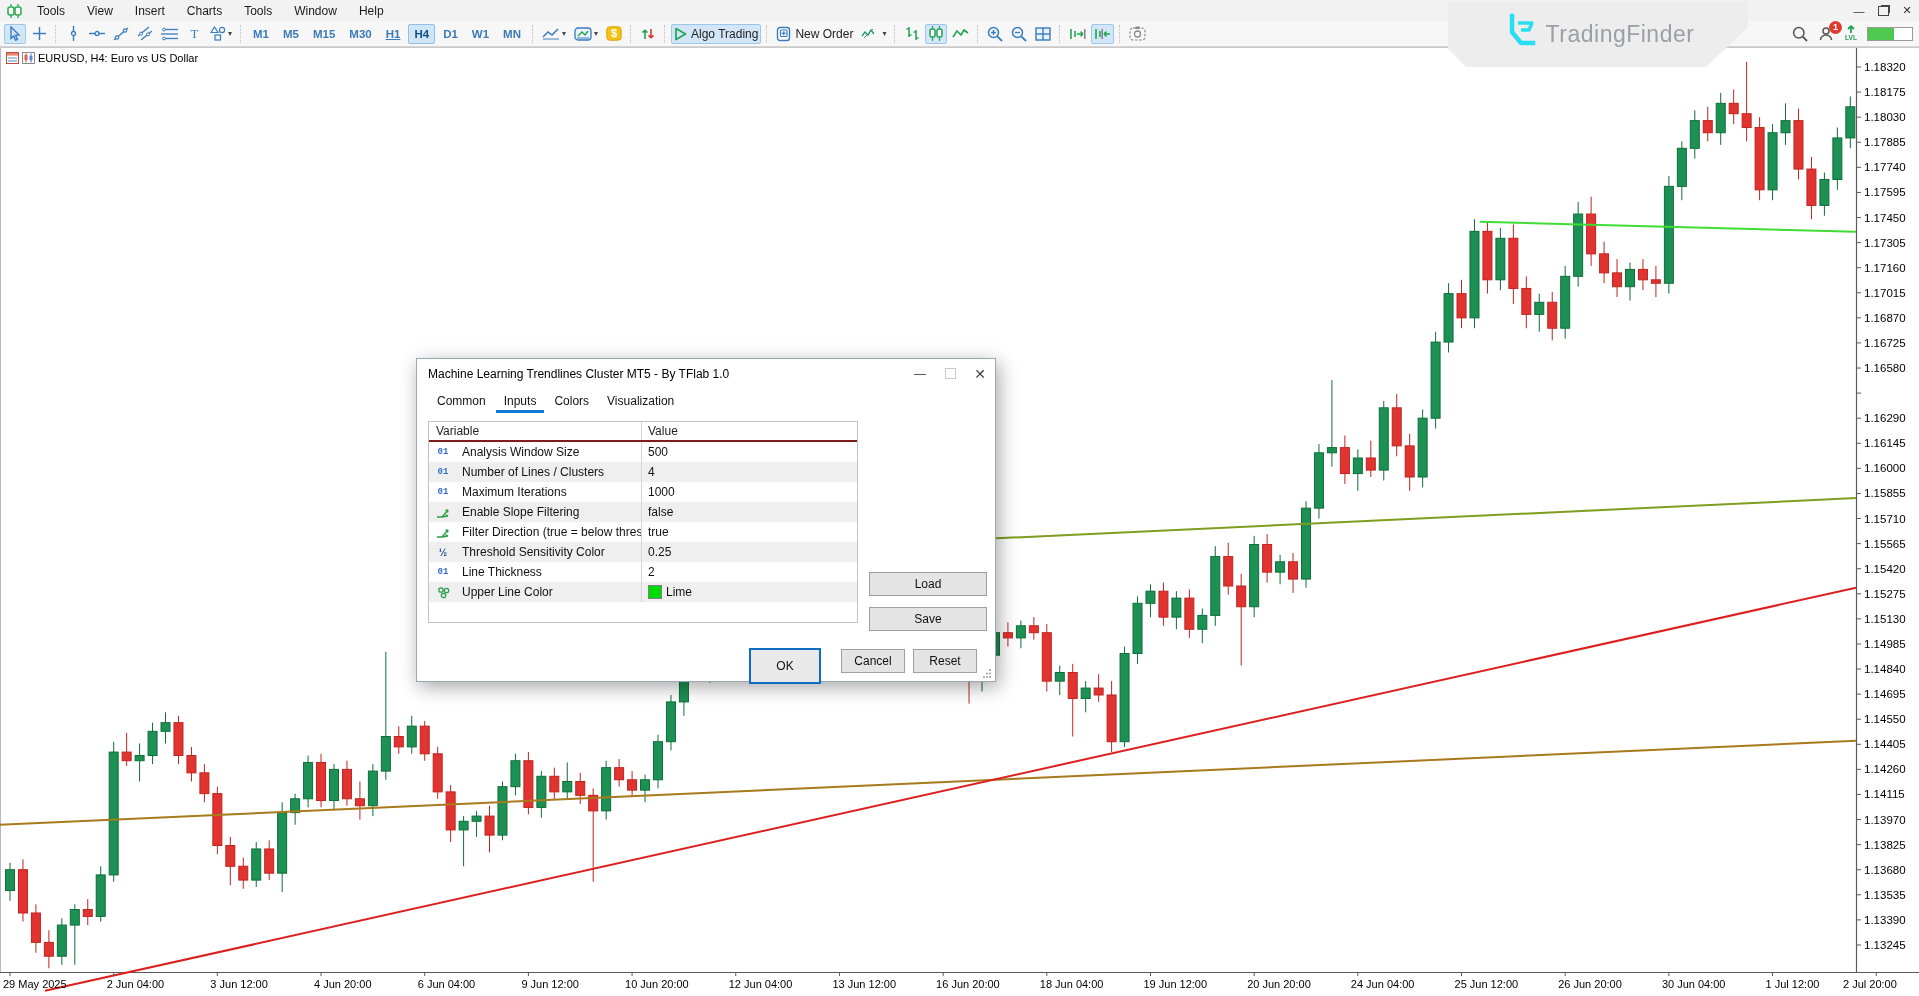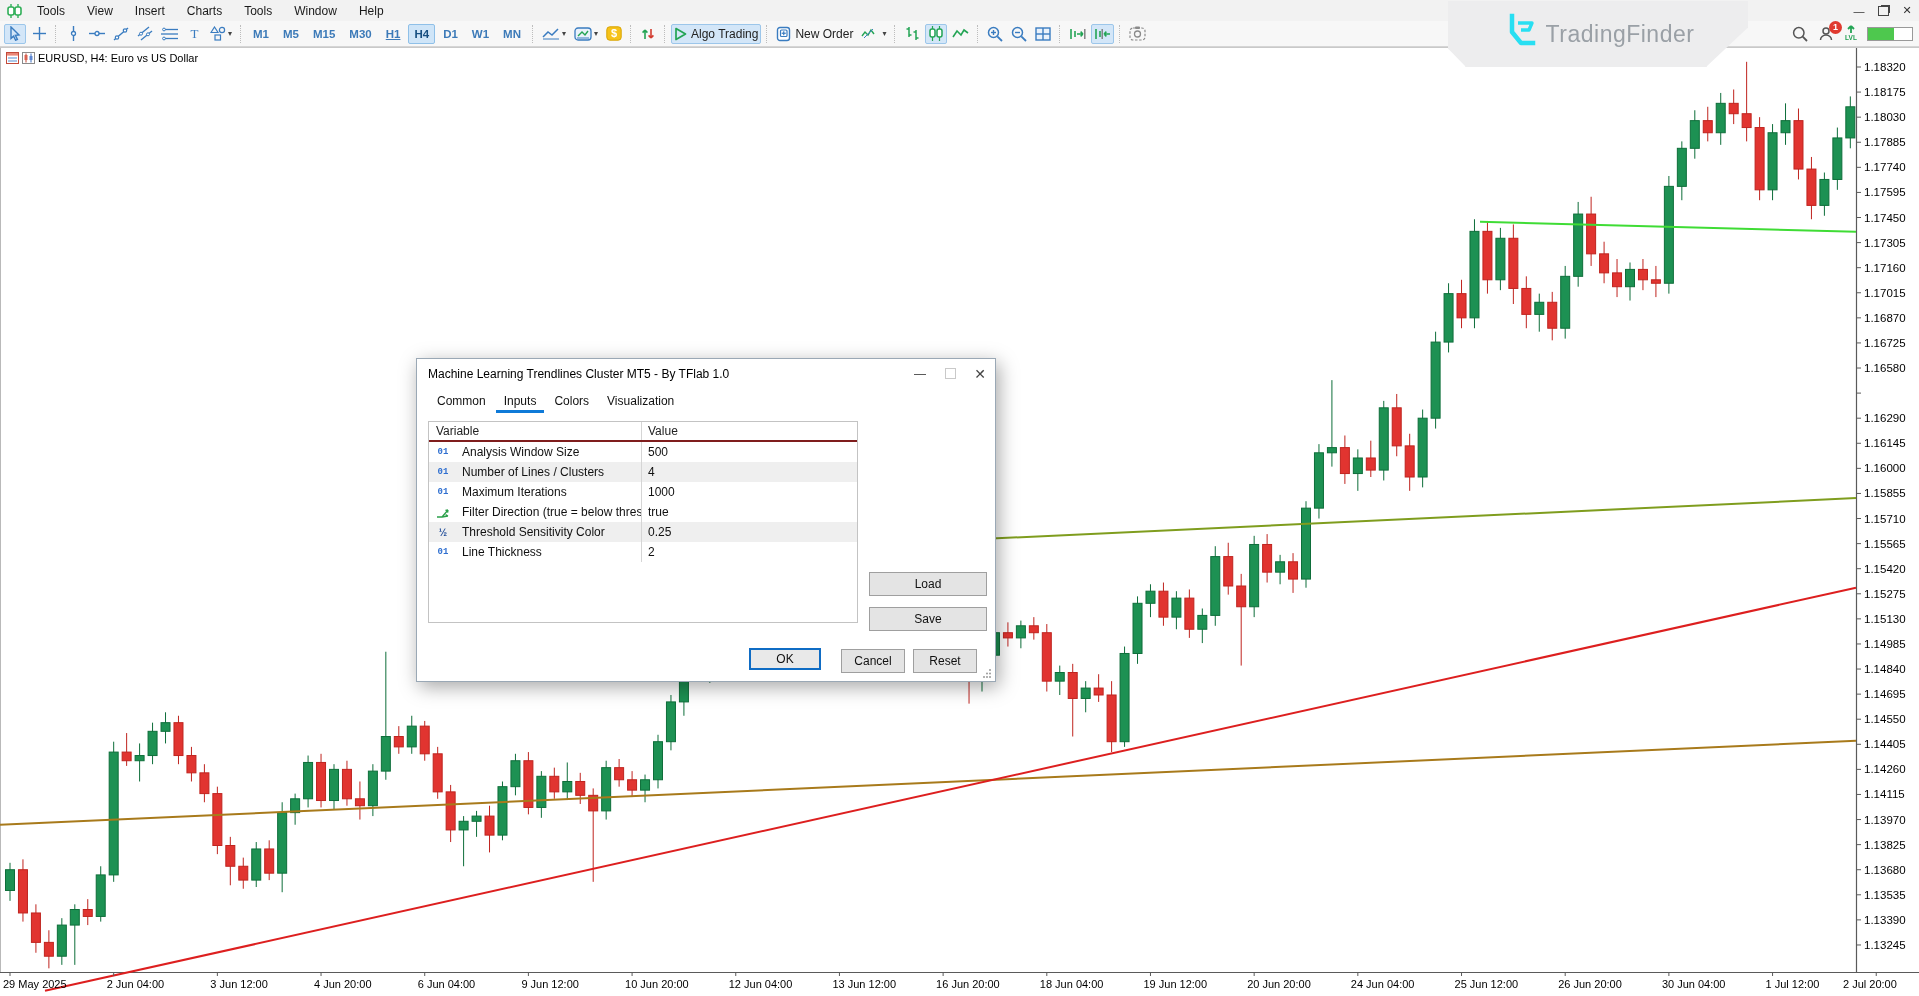--- a/index.html
+++ b/index.html
@@ -65,21 +65,21 @@
   .trow .c1{width:213px;display:flex;align-items:center;height:100%;padding-left:5px;box-sizing:border-box;
     border-right:1px solid #d5d5d5;overflow:hidden;white-space:nowrap;}
   .trow .c2{flex:1;padding-left:6px;display:flex;align-items:center;gap:4px;overflow:hidden;white-space:nowrap;}
   .trow.head{background:#fff;border-bottom:2px solid #7f1d1d;color:#222;}
   .picon{width:18px;display:flex;align-items:center;justify-content:center;flex:none;margin-right:10px;}
   .int-ic{color:#2f6fd0;font-size:9px;font-weight:bold;font-family:"Liberation Mono","DejaVu Sans Mono",monospace;}
   .half-ic{color:#234f9a;font-size:10px;font-weight:bold;}
   .swatch{width:12px;height:12px;border:1px solid #7d7d7d;flex:none;}
   .dlg-btn{position:absolute;height:22px;background:#e4e4e4;border:1px solid #9f9f9f;
     display:flex;align-items:center;justify-content:center;font-size:12px;color:#111;}
-  .dlg-btn.primary{border:2px solid #0f6cc4;height:22px;background:#e9e9e9;}
+  .dlg-btn.primary{border:2px solid #0f6cc4;height:36px;background:#e9e9e9;}
   .grip{position:absolute;right:3px;bottom:3px;width:10px;height:10px;}
 
   svg{display:block;}
   .noselect{user-select:none;}
 </style>
 </head>
 <body>
 
 <div id="app">
 
@@ -861,20 +861,33 @@
             <div class="c1">
               <span class="picon">
                 <span class="int-ic">01</span>
               </span>
               <span>Maximum Iterations</span>
             </div>
             <div class="c2">
               <span>1000</span>
             </div>
           </div>
+          <div class="trow alt">
+            <div class="c1">
+              <span class="picon">
+                <svg width="14" height="13" viewBox="0 0 14 13">
+                  <path d="M1 11 h5 l6 -7 M12 4 l-2.6 0.4 M12 4 l-0.4 2.6 M6 11 l6 -1 M12 10 l-2.4 -1.4" stroke="#2ba04a" stroke-width="1.3" fill="none"></path>
+                </svg>
+              </span>
+              <span>Enable Slope Filtering</span>
+            </div>
+            <div class="c2">
+              <span>false</span>
+            </div>
+          </div>
           <div class="trow">
             <div class="c1">
               <span class="picon">
                 <svg width="14" height="13" viewBox="0 0 14 13">
                   <path d="M1 11 h5 l6 -7 M12 4 l-2.6 0.4 M12 4 l-0.4 2.6 M6 11 l6 -1 M12 10 l-2.4 -1.4" stroke="#2ba04a" stroke-width="1.3" fill="none"></path>
                 </svg>
               </span>
               <span>Filter Direction (true = below threshold...</span>
             </div>
             <div class="c2">
@@ -894,20 +907,36 @@
           </div>
           <div class="trow">
             <div class="c1">
               <span class="picon">
                 <span class="int-ic">01</span>
               </span>
               <span>Line Thickness</span>
             </div>
             <div class="c2">
               <span>2</span>
+            </div>
+          </div>
+          <div class="trow alt">
+            <div class="c1">
+              <span class="picon">
+                <svg width="13" height="13" viewBox="0 0 13 13">
+                  <circle cx="4" cy="4" r="2.2" fill="none" stroke="#2ba04a" stroke-width="1.3"></circle>
+                  <circle cx="9.5" cy="4.5" r="2.2" fill="none" stroke="#2ba04a" stroke-width="1.3"></circle>
+                  <circle cx="6.5" cy="9.5" r="2.2" fill="none" stroke="#2ba04a" stroke-width="1.3"></circle>
+                </svg>
+              </span>
+              <span>Upper Line Color</span>
+            </div>
+            <div class="c2">
+              <span class="swatch" style="background:#00dc00;"></span>
+              <span>Lime</span>
             </div>
           </div>
         </div>
       <div class="dlg-btn" style="left:452px;top:213px;width:116px;">Load</div>
       <div class="dlg-btn" style="left:452px;top:248px;width:116px;">Save</div>
       <div class="dlg-btn primary" style="left:332px;top:289px;width:72px;box-sizing:border-box;">OK</div>
       <div class="dlg-btn" style="left:424px;top:290px;width:62px;">Cancel</div>
       <div class="dlg-btn" style="left:496px;top:290px;width:62px;">Reset</div>
       <span class="grip">
         <svg width="10" height="10" viewBox="0 0 10 10">

